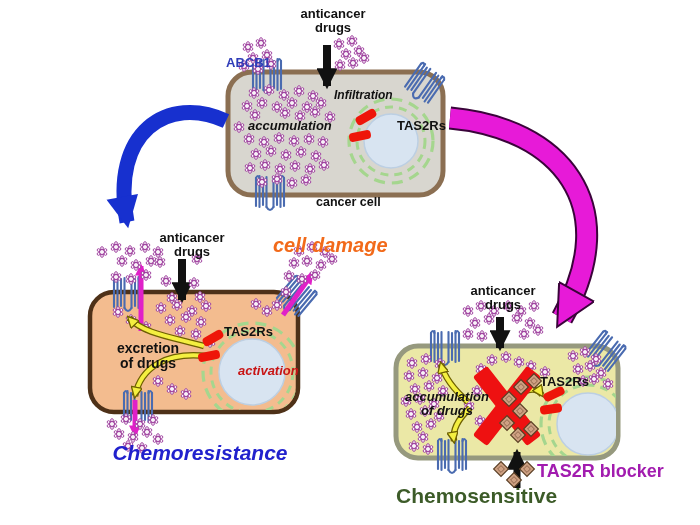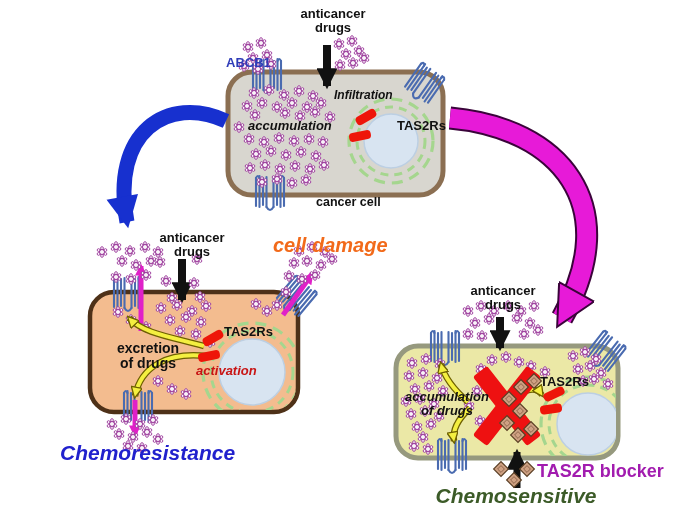--- a/index.html
+++ b/index.html
@@ -10,25 +10,25 @@
   .ctr{text-align:center;white-space:normal;}
   .it{font-style:italic;}
   .drug-lbl{font-size:13px;}
   .small-lbl{font-size:13px;}
   .abcb1{color:#2f3cb8;font-size:13px;}
   .infil{font-size:12px;font-style:italic;}
   .cancer-cell{font-size:12.5px;text-align:center;}
   .cell-damage{color:#f26a1a;font-size:20px;font-style:italic;}
   .plus-blocker{font-size:19px;}
   .excretion{font-size:14px;text-align:center;}
-  .activation{color:#c81414;font-size:13px;font-style:italic;}
-  .chemores{color:#2121cd;font-size:21px;font-style:italic;text-align:left;}
+  .activation{color:#c81414;font-size:13px;font-style:italic;margin-left:42px;}
+  .chemores{color:#2121cd;font-size:21px;font-style:italic;text-align:center;}
   .accum2{font-size:13px;font-style:italic;text-align:center;}
   .blocker-mag{color:#a21caf;font-size:18px;}
-  .chemosen{color:#3c5b28;font-size:21px;font-style:italic;text-align:center;}
+  .chemosen{color:#3c5b28;font-size:21px;}
 </style>
 </head>
 <body>
 
 <div id="stage">
 
 <svg id="art" width="700" height="525" viewBox="0 0 700 525">
   <defs>
     <g id="mol">
       <circle r="2.6" fill="#faf4fa" stroke="#9b3a9b" stroke-width="1.1"></circle>

